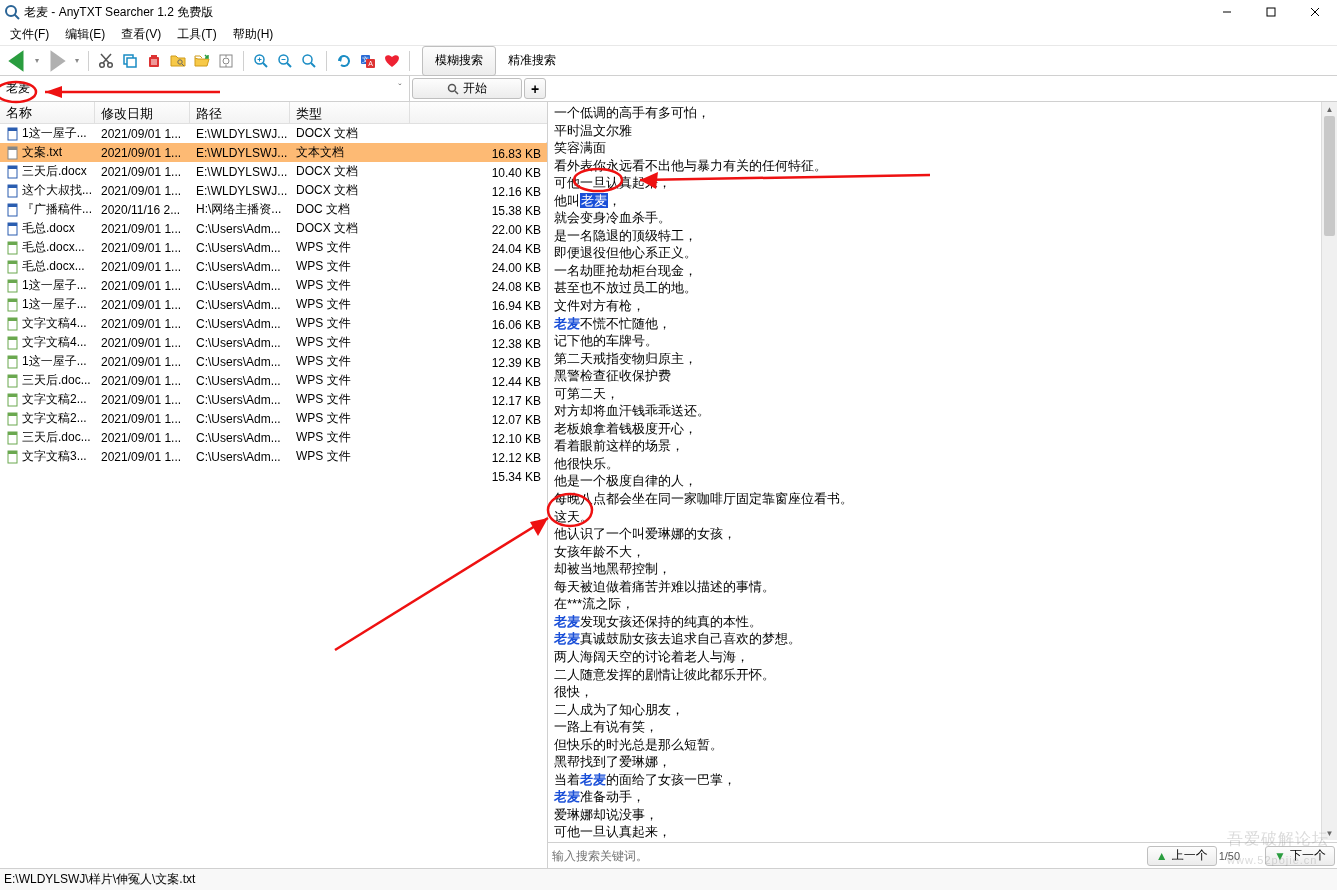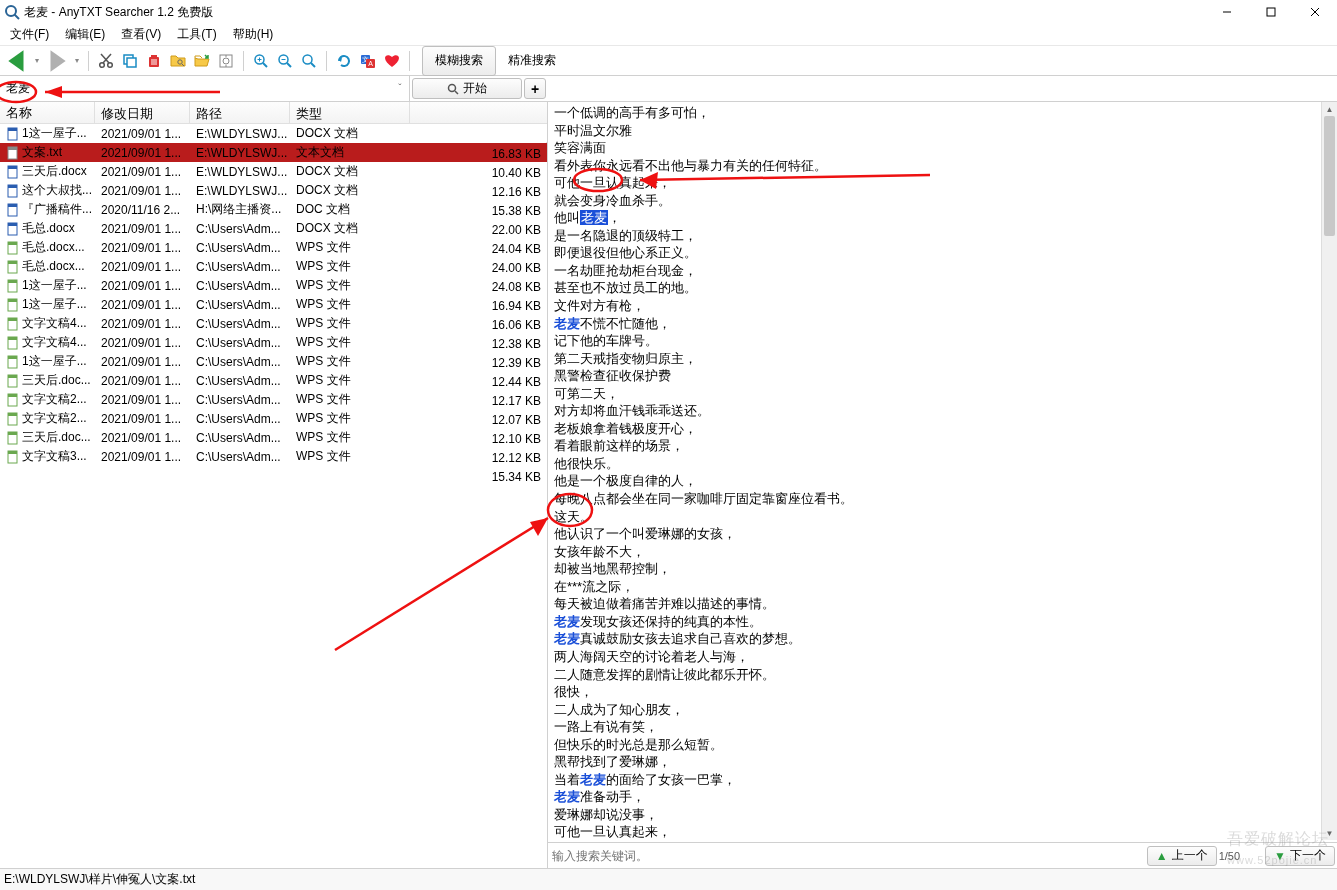--- a/index.html
+++ b/index.html
@@ -40,21 +40,21 @@
 
 .body-split { display:flex; height: calc(890px - 24px - 22px - 30px - 26px - 22px); }
 .left-pane { width: 548px; border-right: 1px solid #d0d0d0; display:flex; flex-direction:column; overflow:hidden;}
 .right-pane { flex:1; display:flex; flex-direction:column; overflow:hidden; position:relative;}
 
 
 .thead { height: 22px; display:flex; border-bottom:1px solid #e0e0e0; background:linear-gradient(#fdfdfd,#f3f3f3);}
 .thead .th { border-right:1px solid #e0e0e0; padding:3px 6px; font-size:13px; white-space:nowrap; overflow:hidden;}
 .tbody { flex:1; overflow-y:auto; }
 .row { height: 19px; display:flex; align-items:center; font-size:12px;}
-.row.sel { background:#b91c1c; }
+.row.sel { background:#fdba74; }
 .row .cell { padding:0 6px; white-space:nowrap; overflow:hidden; text-overflow:clip;}
 .row .file-icon { width:14px; height:14px; margin-right:2px; flex-shrink:0;}
 .c-name{width:95px; display:flex; align-items:center;}
 .c-date{width:95px;}
 .c-path{width:100px;}
 .c-type{width:120px;}
 .c-size{flex:1; text-align:right; padding-right:10px;margin-top:40px;}
 
 
 .content-scroll { flex:1; overflow-y:auto; padding:2px 6px 2px 6px; font-size:13px; line-height:1.35; position:relative;}
@@ -493,44 +493,44 @@
       </div>
   </div>
 
   <div class="right-pane">
     <div class="content-scroll" id="content">
         <div class="line">一个低调的高手有多可怕，</div>
         <div class="line">平时温文尔雅</div>
         <div class="line">笑容满面</div>
         <div class="line">看外表你永远看不出他与暴力有关的任何特征。</div>
         <div class="line">可他一旦认真起来，</div>
+        <div class="line">他叫<span class="hl-sel">老麦</span>，</div>
         <div class="line">就会变身冷血杀手。</div>
-        <div class="line">他叫<span class="hl-sel">老麦</span>，</div>
         <div class="line">是一名隐退的顶级特工，</div>
         <div class="line">即便退役但他心系正义。</div>
         <div class="line">一名劫匪抢劫柜台现金，</div>
         <div class="line">甚至也不放过员工的地。</div>
         <div class="line">文件对方有枪，</div>
         <div class="line"><span class="hl">老麦</span>不慌不忙随他，</div>
         <div class="line">记下他的车牌号。</div>
         <div class="line">第二天戒指变物归原主，</div>
         <div class="line">黑警检查征收保护费</div>
         <div class="line">可第二天，</div>
         <div class="line">对方却将血汗钱乖乖送还。</div>
         <div class="line">老板娘拿着钱极度开心，</div>
         <div class="line">看着眼前这样的场景，</div>
         <div class="line">他很快乐。</div>
         <div class="line">他是一个极度自律的人，</div>
         <div class="line">每晚八点都会坐在同一家咖啡厅固定靠窗座位看书。</div>
         <div class="line">这天。</div>
         <div class="line">他认识了一个叫爱琳娜的女孩，</div>
         <div class="line">女孩年龄不大，</div>
         <div class="line">却被当地黑帮控制，</div>
+        <div class="line">每天被迫做着痛苦并难以描述的事情。</div>
         <div class="line">在***流之际，</div>
-        <div class="line">每天被迫做着痛苦并难以描述的事情。</div>
         <div class="line"><span class="hl">老麦</span>发现女孩还保持的纯真的本性。</div>
         <div class="line"><span class="hl">老麦</span>真诚鼓励女孩去追求自己喜欢的梦想。</div>
         <div class="line">两人海阔天空的讨论着老人与海，</div>
         <div class="line">二人随意发挥的剧情让彼此都乐开怀。</div>
         <div class="line">很快，</div>
         <div class="line">二人成为了知心朋友，</div>
         <div class="line">一路上有说有笑，</div>
         <div class="line">但快乐的时光总是那么短暂。</div>
         <div class="line">黑帮找到了爱琳娜，</div>
         <div class="line">当着<span class="hl">老麦</span>的面给了女孩一巴掌，</div>

